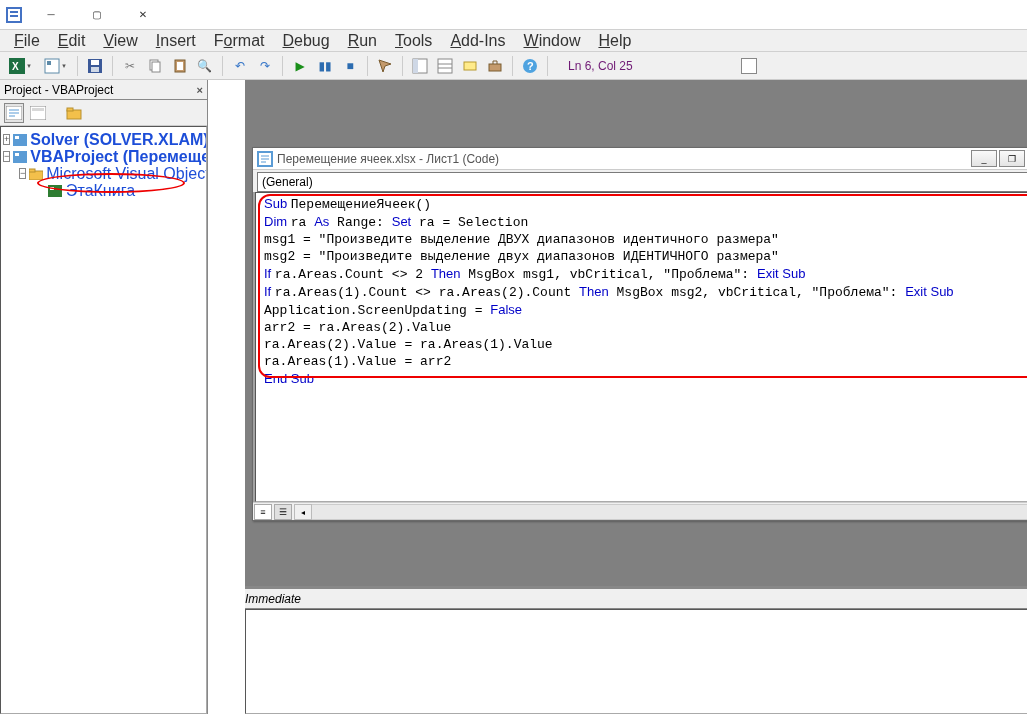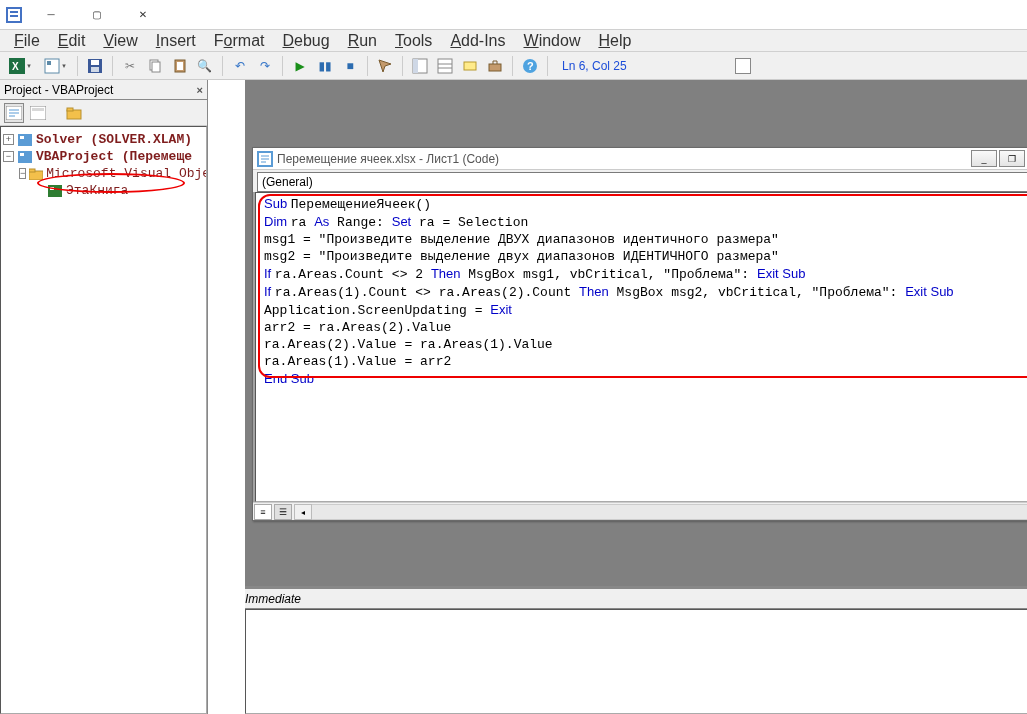--- a/index.html
+++ b/index.html
@@ -16,38 +16,38 @@
 .menubar { height:22px; background:#f0f0f0; display:flex; align-items:center; padding-left:6px; gap:2px; border-bottom:1px solid #d0d0d0; }
 .menubar .menu-item { padding:2px 8px; font-size:16px; color:#333; }
 .menubar .menu-item u { text-decoration:underline; }
 
 
 .toolbar { height:28px; background:#f0f0f0; display:flex; align-items:center; padding-left:4px; gap:3px; border-bottom:1px solid #ccc; }
 .toolbar .tb-btn { width:22px; height:22px; display:flex; align-items:center; justify-content:center; border:1px solid transparent; font-size:12px; }
 .toolbar .tb-btn.drop { width:32px; position:relative; }
 .toolbar .tb-btn.drop:after { content:"▾"; font-size:7px; margin-left:2px; color:#555; }
 .toolbar .sep { width:1px; height:20px; background:#ccc; margin:0 3px; }
-.toolbar .cursor-pos { margin-left:8px; font-size:12px; color:#1d4ed8; width:170px; }
+.toolbar .cursor-pos { margin-left:14px; font-size:12px; color:#701a75; width:170px; }
 .toolbar .tb-box { width:16px; height:16px; border:1px solid #888; background:#fff; }
 
 
 .main { display:flex; height:calc(714px - 30px - 22px - 28px);gap:37px; }
 
 
 .project-pane { width:208px; background:#f5f5f5; border-right:1px solid #888; display:flex; flex-direction:column; }
 .pp-title { height:20px; background:#f0f0f0; border-bottom:1px solid #888; display:flex; align-items:center; padding-left:4px; font-size:12px; }
 .pp-title .x { margin-left:auto; margin-right:4px; font-family:Arial; font-size:11px; font-weight:bold; color:#555; }
 .pp-toolbar { height:26px; background:#f0f0f0; border-bottom:1px solid #ccc; display:flex; align-items:center; padding-left:4px; gap:4px; }
 .pp-tb-btn { width:20px; height:20px; display:flex; align-items:center; justify-content:center; }
 .pp-tb-btn.active { border:1px solid #888; background:#e4e4e4; }
 .pp-tree { flex:1; background:#fff; padding:4px 2px; border:1px inset #aaa; margin:0; overflow:hidden; font-size:12px; }
 .tree-row { display:flex; align-items:center; height:17px; white-space:nowrap; }
 .tree-tog { width:11px; height:11px; border:1px solid #888; display:flex; align-items:center; justify-content:center; font-size:9px; line-height:1; color:#555; margin-right:3px; background:#fff; }
 .tree-icon { width:16px; height:14px; margin-right:3px; display:inline-flex; align-items:center; justify-content:center; font-size:11px; }
-.tree-label { font-size:13px; color:#7f1d1d;font-family:Liberation Mono, monospace; }
+.tree-label { font-size:16px; color:#1d4ed8; }
 .tree-label.bold { font-weight:bold; }
 .tree-row.selected .tree-label { background:#cce8ff; }
 .tree-row.high { position:relative; }
 .red-oval { position:absolute; border:2px solid #e00; border-radius:50%/50%; pointer-events:none; }
 
 
 .workspace { flex:1; background:#808080; position:relative; }
 
 
 .code-win { position:absolute; left:7px; top:67px; width:805px; height:374px; background:#a3a3a3; border:1px solid #6a6a6a; box-shadow:1px 1px 2px rgba(0,0,0,.3); display:flex; flex-direction:column; }
@@ -295,21 +295,21 @@
             <span>(General)</span>
           </div>
       </div>
       <div class="cw-code-wrap">
         <div class="cw-code" id="codearea"><span class="kw">Sub </span>ПеремещениеЯчеек()
 <span class="kw">Dim </span>ra <span class="kw">As</span> Range: <span class="kw">Set</span> ra = Selection
 msg1 = "Произведите выделение ДВУХ диапазонов идентичного размера"
 msg2 = "Произведите выделение двух диапазонов ИДЕНТИЧНОГО размера"
 <span class="kw">If </span>ra.Areas.Count &lt;&gt; 2 <span class="kw">Then</span> MsgBox msg1, vbCritical, "Проблема": <span class="kw">Exit Sub</span>
 <span class="kw">If </span>ra.Areas(1).Count &lt;&gt; ra.Areas(2).Count <span class="kw">Then</span> MsgBox msg2, vbCritical, "Проблема": <span class="kw">Exit Sub</span>
-Application.ScreenUpdating = <span class="kw">Exit</span>
+Application.ScreenUpdating = <span class="kw">False</span>
 arr2 = ra.Areas(2).Value
 ra.Areas(2).Value = ra.Areas(1).Value
 ra.Areas(1).Value = arr2
 <span class="kw">End Sub</span></div>
         <div class="red-box" style="left:2px; top:1px; right:2px; height:184px;"></div>
       </div>
       <div class="cw-bottom">
         <div class="cw-view-btn">≡</div>
         <div class="cw-view-btn" style="background:#e0e0e0">☰</div>
         <div class="cw-scroll"></div>

